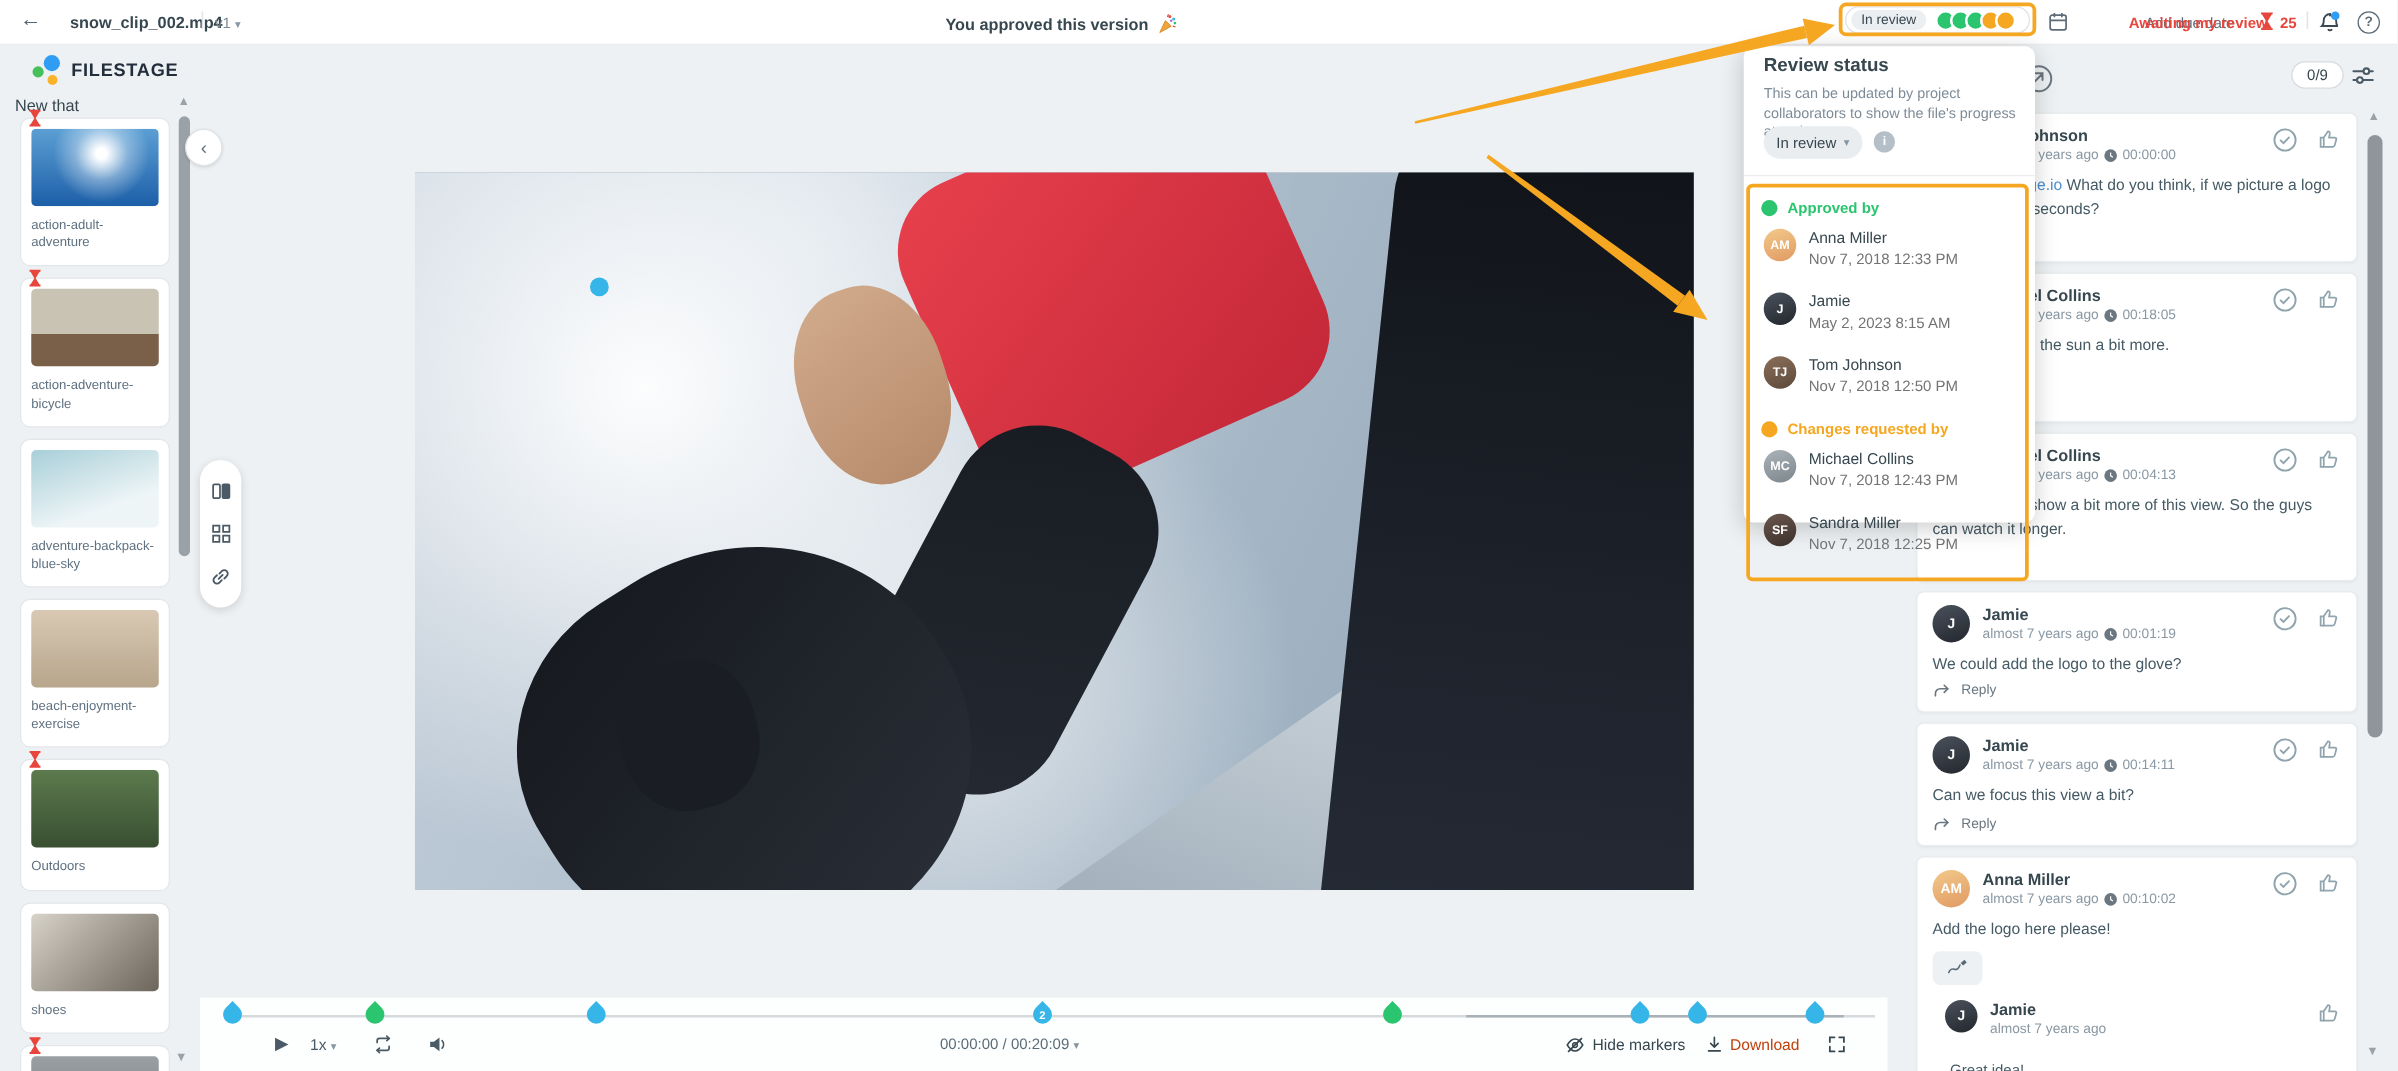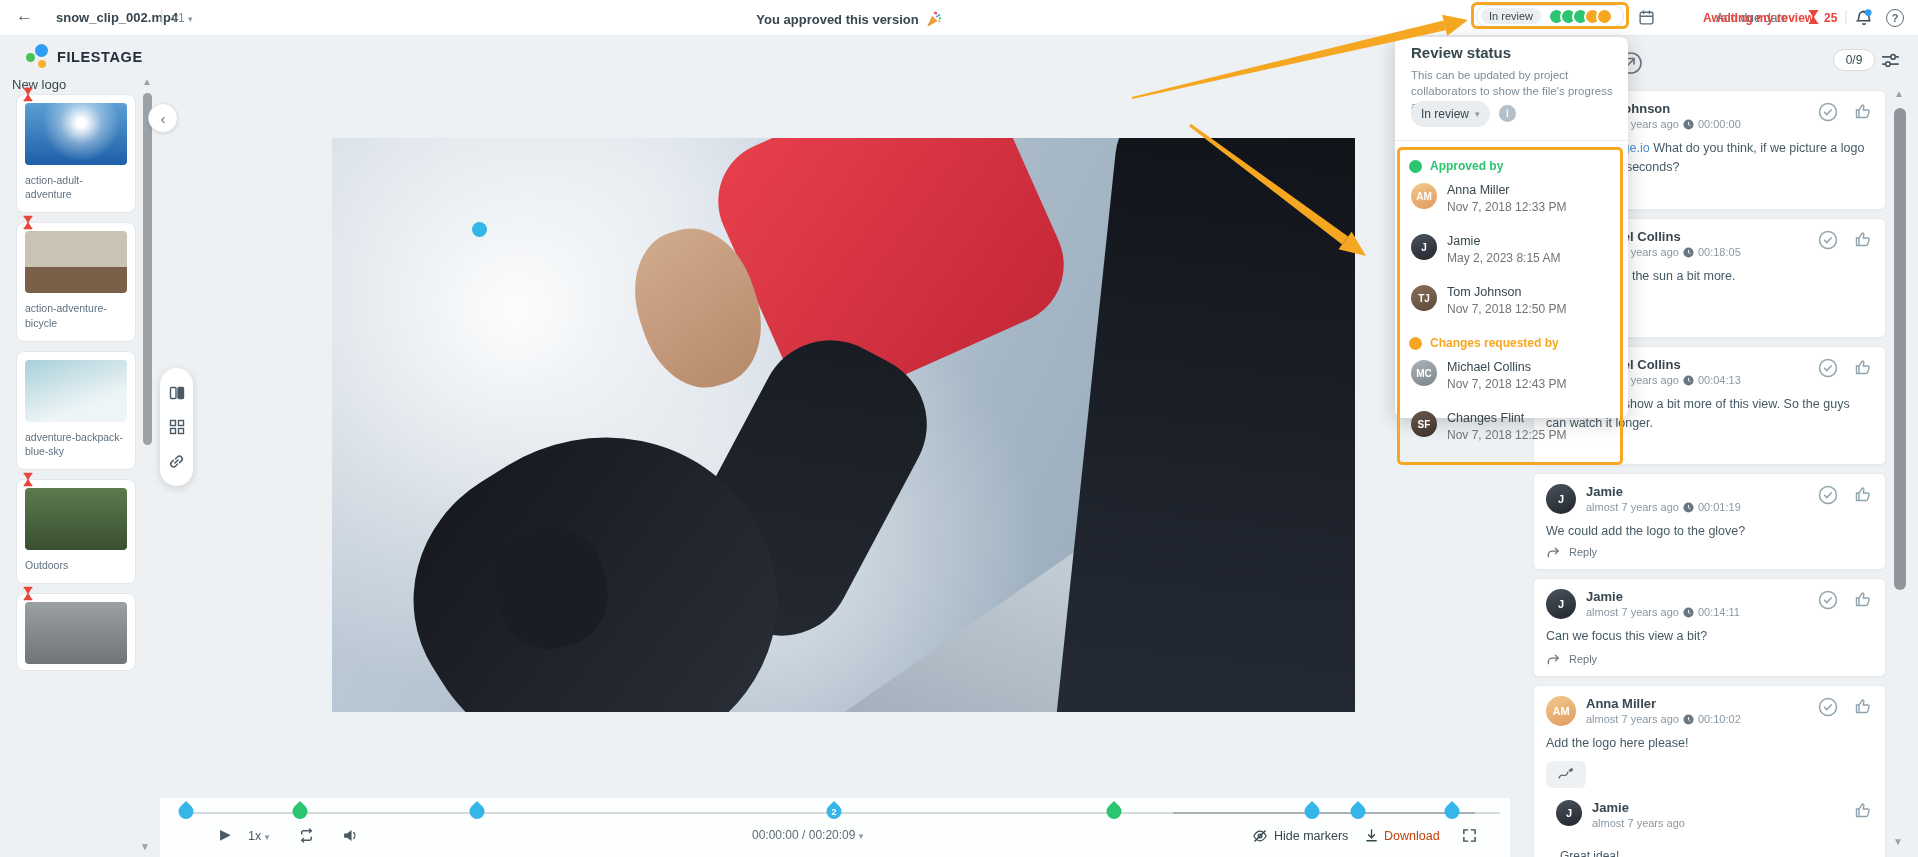--- a/index.html
+++ b/index.html
@@ -228,21 +228,21 @@
 
   <div class="sidebar">
     <div class="logo">
       <span class="logo-dots">
         <span class="ld b"></span>
           <span class="ld g"></span>
           <span class="ld y"></span>
       </span>
       <span class="logo-text">FILESTAGE</span>
     </div>
-    <div class="section-title">New logo</div>
+    <div class="section-title">New that</div>
 
     <div class="files">
       <div class="fcard">
         <svg class="fbadge ic" width="14" height="15" viewBox="0 0 16 16">
             <path d="M3.5 1.5h9L8.6 8l3.9 6.5h-9L7.4 8z" fill="#e8463c"></path>
             <path d="M3 1.3h10M3 14.7h10" stroke="#e8463c" stroke-width="1.8"></path>
           </svg>
         <div class="fthumb th1"></div>
         <div class="flabel">action-adult-adventure</div>
       </div>
@@ -252,26 +252,34 @@
             <path d="M3 1.3h10M3 14.7h10" stroke="#e8463c" stroke-width="1.8"></path>
           </svg>
         <div class="fthumb th2"></div>
         <div class="flabel">action-adventure-bicycle</div>
       </div>
       <div class="fcard">
         <div class="fthumb th3"></div>
         <div class="flabel">adventure-backpack-blue-sky</div>
       </div>
       <div class="fcard">
+        <div class="fthumb th4"></div>
+        <div class="flabel">beach-enjoyment-exercise</div>
+      </div>
+      <div class="fcard">
         <svg class="fbadge ic" width="14" height="15" viewBox="0 0 16 16">
             <path d="M3.5 1.5h9L8.6 8l3.9 6.5h-9L7.4 8z" fill="#e8463c"></path>
             <path d="M3 1.3h10M3 14.7h10" stroke="#e8463c" stroke-width="1.8"></path>
           </svg>
         <div class="fthumb th5"></div>
         <div class="flabel">Outdoors</div>
+      </div>
+      <div class="fcard">
+        <div class="fthumb th6"></div>
+        <div class="flabel">shoes</div>
       </div>
       <div class="fcard">
         <svg class="fbadge ic" width="14" height="15" viewBox="0 0 16 16">
             <path d="M3.5 1.5h9L8.6 8l3.9 6.5h-9L7.4 8z" fill="#e8463c"></path>
             <path d="M3 1.3h10M3 14.7h10" stroke="#e8463c" stroke-width="1.8"></path>
           </svg>
         <div class="fthumb th7"></div>
 
       </div>
     </div>
@@ -624,21 +632,21 @@
       <div class="po-person">
         <div class="po-av av-michael">MC</div>
         <div>
             <div class="po-pname">Michael Collins</div>
              <div class="po-pdate">Nov 7, 2018 12:43 PM</div>
           </div>
       </div>
       <div class="po-person">
         <div class="po-av av-sandra">SF</div>
         <div>
-            <div class="po-pname">Changes Flint</div>
+            <div class="po-pname">Sandra Miller</div>
              <div class="po-pdate">Nov 7, 2018 12:25 PM</div>
           </div>
       </div>
     </div>
     <div class="anno-rect-list"></div>
   </div>
 
   <div class="anno-rect-badge"></div>
   <svg class="anno-svg" viewBox="0 0 1918 857">
     <polygon points="1132.2,99 1131.8,97 1443.5,20.5 1445.7,30.3" fill="#f6a722"></polygon>

